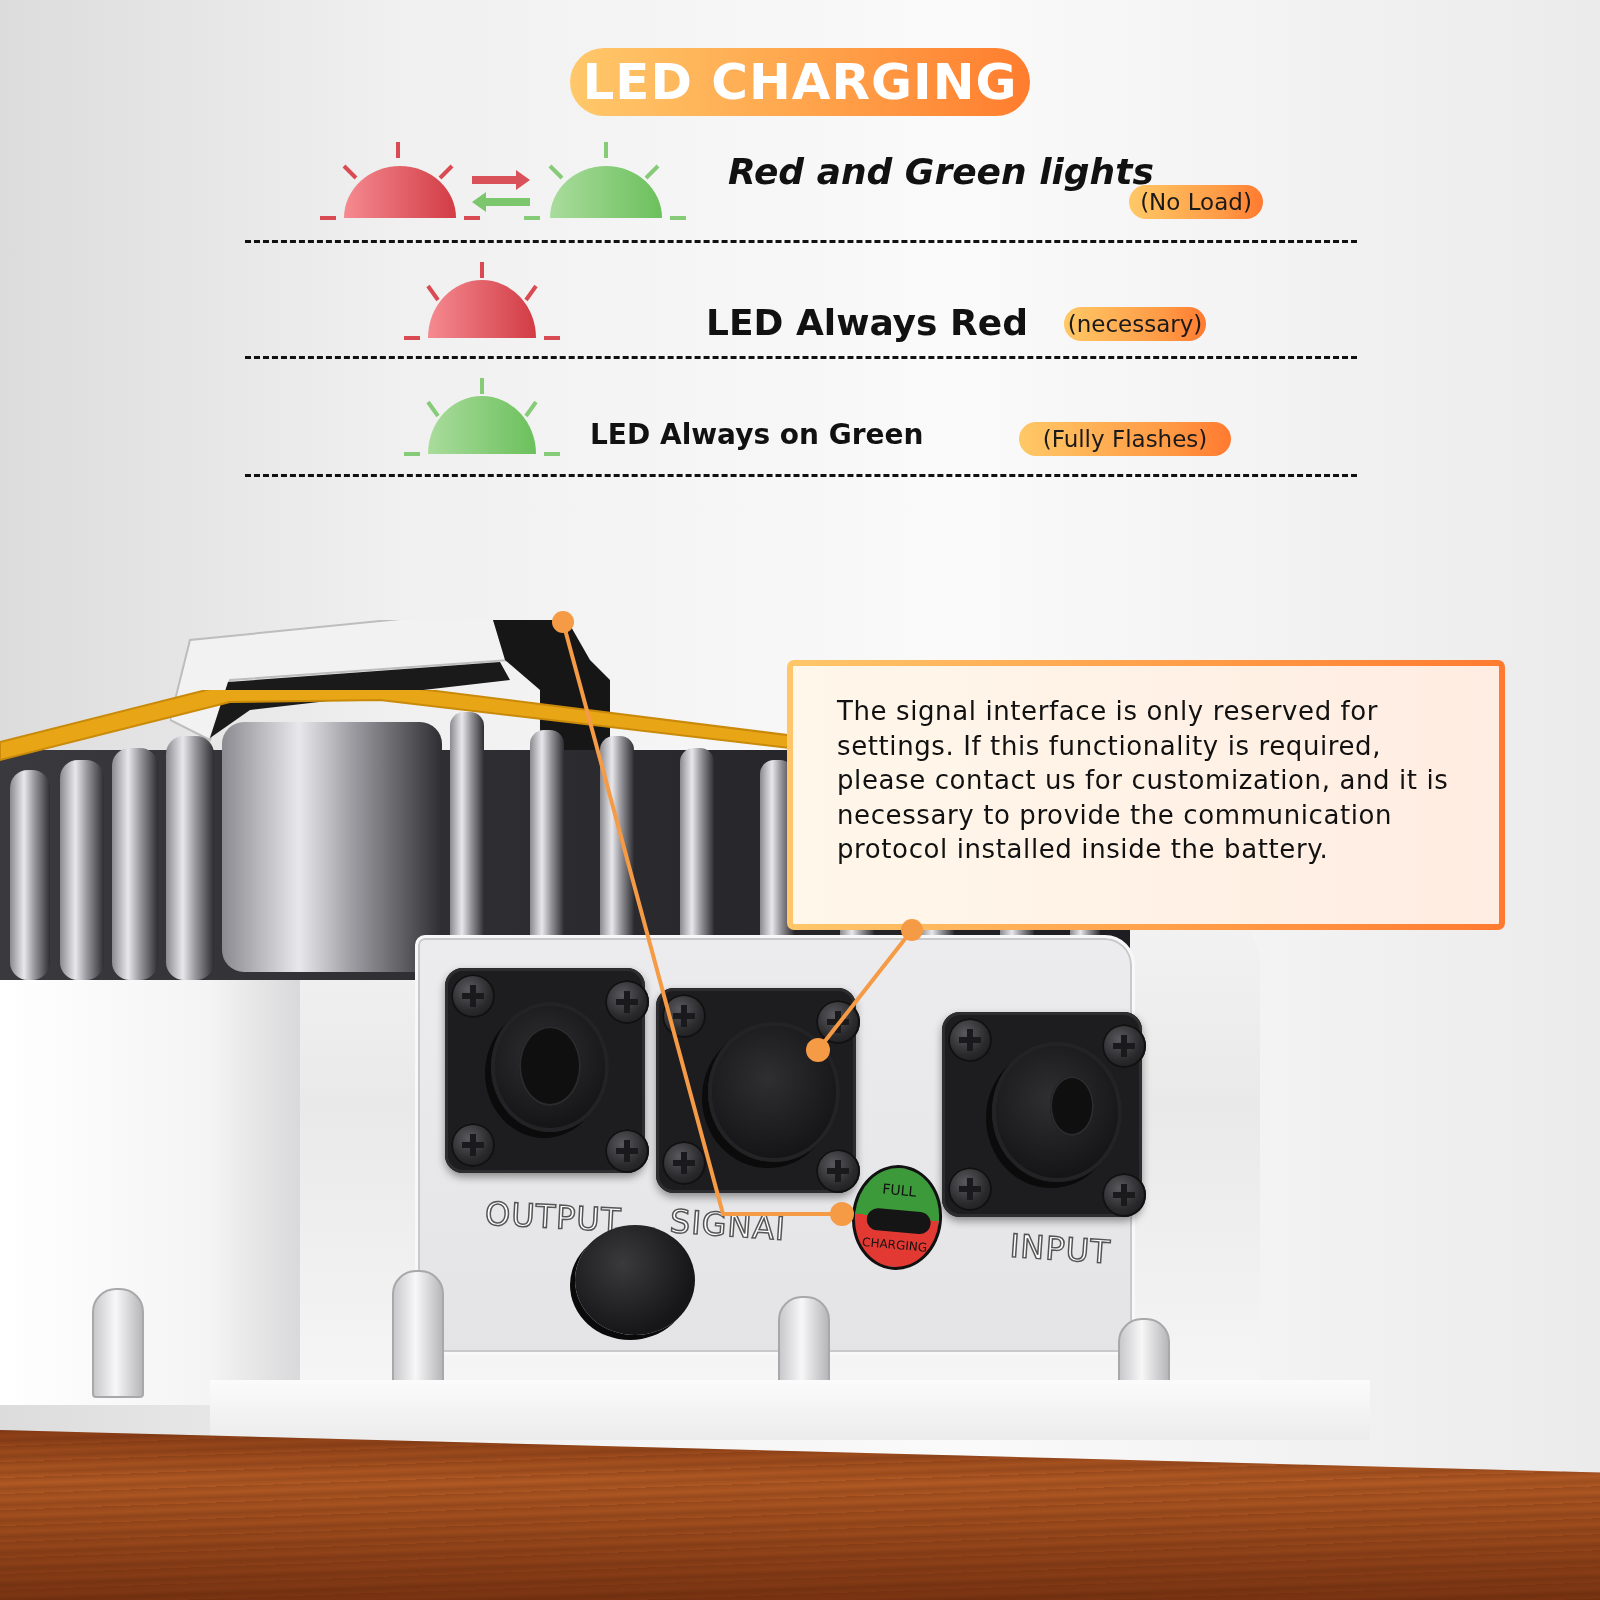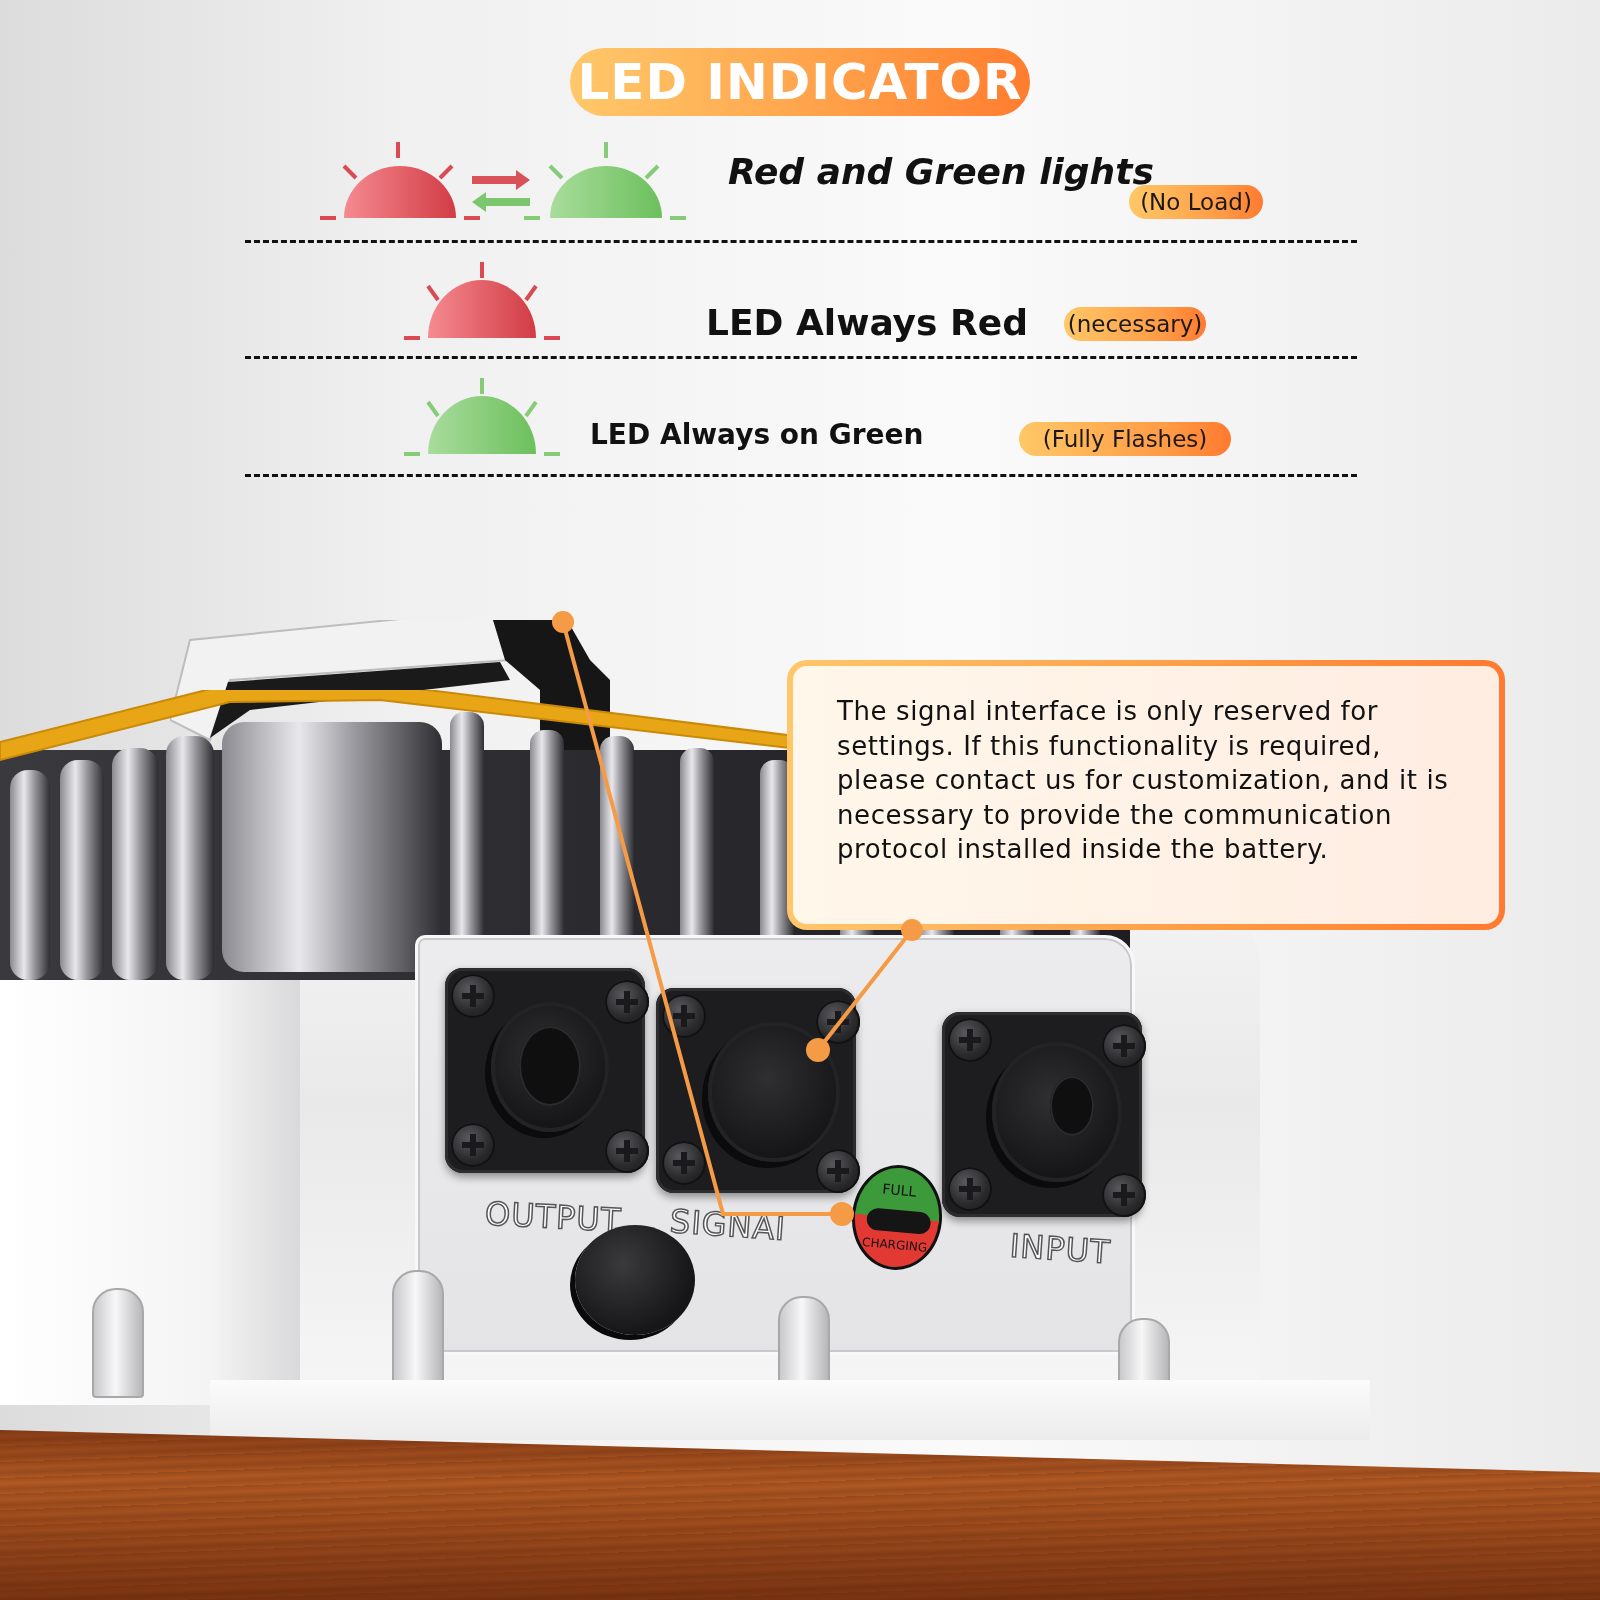--- a/index.html
+++ b/index.html
@@ -139,38 +139,38 @@
     left: 0; top: 1430px; width: 1600px; height: 170px;
     background:
       repeating-linear-gradient(178deg, rgba(90,35,10,.25) 0px, rgba(90,35,10,0) 6px, rgba(60,20,5,.18) 11px, rgba(90,35,10,0) 16px),
       linear-gradient(180deg, #8a3e16 0%, #b25a24 30%, #9b4a1c 60%, #7a3412 100%);
     clip-path: polygon(0 0, 100% 25%, 100% 100%, 0 100%);
   }
 
   
   .callout {
     left: 787px; top: 660px; width: 718px; height: 270px;
-    border-radius: 20px;
+    border-radius: 7px;
     border: 6px solid transparent;
     background:
       linear-gradient(rgba(255,255,255,.86), rgba(255,255,255,.86)) padding-box,
       linear-gradient(90deg, #ffc76a 0%, #ff9a45 60%, #ff7a30 100%) border-box;
     z-index: 5;
   }
   .callout-text {
     position: absolute; left: 44px; top: 28px; width: 640px;
     font-size: 26px; line-height: 34.5px; color: #111; letter-spacing: .6px;
     font-family: "DejaVu Sans", sans-serif;
   }
   .leader-svg { left: 0; top: 0; width: 1600px; height: 1600px; z-index: 7; pointer-events: none; }
 </style>
 </head>
 <body>
 
-<div class="abs title-pill">LED INDICATOR</div>
+<div class="abs title-pill">LED CHARGING</div>
 
 <svg class="abs led" style="left:316px; top:140px; width:370px; height:90px;" viewBox="0 0 370 90">
   <defs>
     <linearGradient id="gr" x1="0" x2="1">
         <stop offset="0" stop-color="#f58a90"></stop>
         <stop offset="1" stop-color="#d23c45"></stop>
       </linearGradient>
     <linearGradient id="gg" x1="0" x2="1">
         <stop offset="0" stop-color="#a9dc9c"></stop>
         <stop offset="1" stop-color="#6cc05d"></stop>

